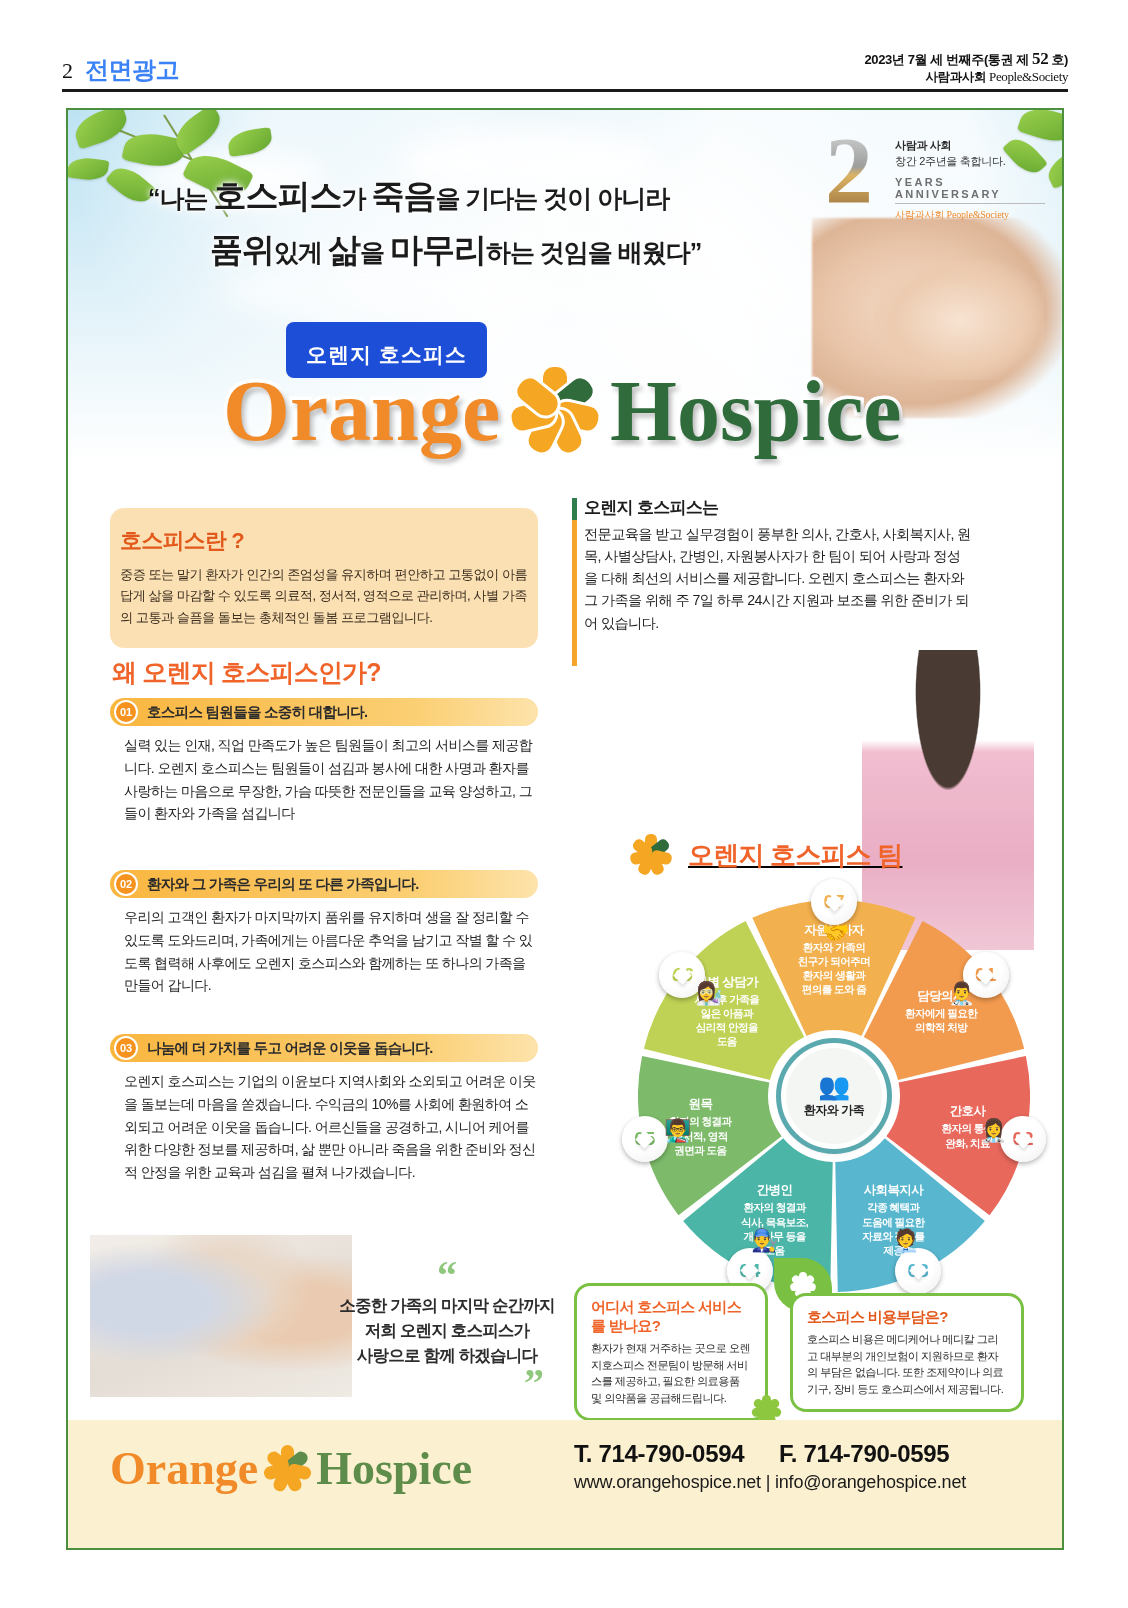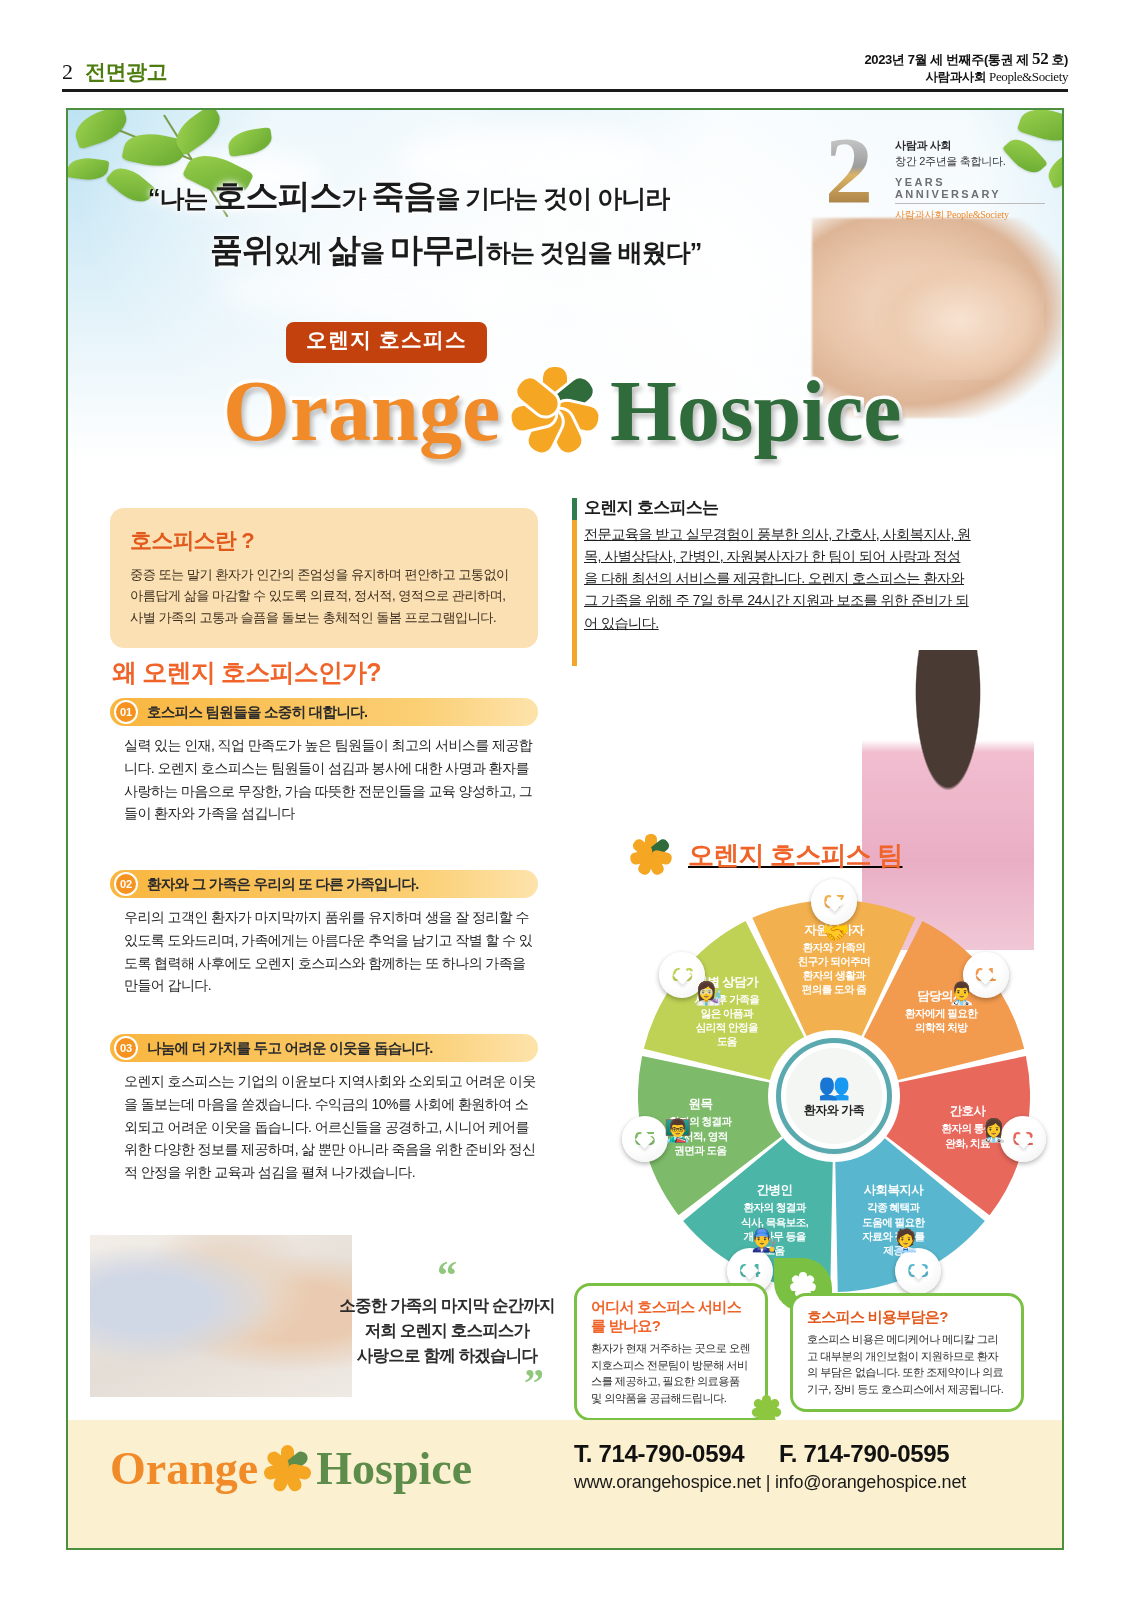--- a/index.html
+++ b/index.html
@@ -12,21 +12,21 @@
   .page { position: relative; width: 1128px; height: 1608px; background:#fff; }
 
   
   .np-header {
     position: absolute; left: 62px; top: 46px; width: 1006px; height: 46px;
     border-bottom: 3px solid #1a1a1a;
     display: flex; align-items: flex-end; justify-content: space-between;
   }
   .np-left { display: flex; align-items: baseline; gap: 12px; padding-bottom: 3px; }
   .np-pageno { font-size: 22px; font-weight: 400; color:#111; font-family:"Liberation Serif",serif; }
-  .np-section { font-size: 21px; font-weight: 700; color:#4d7c0f; letter-spacing:-.5px;}
+  .np-section { font-size: 24px; font-weight: 700; color:#3b82f6; letter-spacing:-.5px;}
   .np-right { text-align: right; padding-bottom: 3px; line-height: 1.25; }
   .np-issue { font-size: 13px; color:#111; font-weight:700; letter-spacing:-.4px;}
   .np-issue .big { font-size: 17px; font-family:"Liberation Serif",serif; }
   .np-brand { font-size: 12.5px; color:#111; font-weight:700; letter-spacing:-.4px; }
   .np-brand em { font-style: normal; font-family:"Liberation Serif", serif; font-weight:400; font-size:13px;}
 
   
   .ad {
     position: absolute; left: 66px; top: 108px; width: 998px; height: 1442px;
     border: 2px solid #4c8f3e; overflow: hidden; background:#fff;
@@ -78,39 +78,39 @@
     background: radial-gradient(ellipse at 40% 45%, #f3d8c3 0%, #e9c3a6 40%, #dcb191 62%, rgba(220,177,145,0) 78%);
     filter: blur(1px); opacity:.95;
   }
   .hand2 {
     position:absolute; right: 18px; top: 150px; width: 170px; height: 120px;
     background: radial-gradient(ellipse at 50% 50%, #f7e3d2 0%, #eccbb0 55%, rgba(236,203,176,0) 80%);
   }
 
   
   .logo-badge {
-    position:absolute; left: 218px; top: 212px; background:#c2410c; color:#fff;
-    padding: 4px 20px 9px; border-radius: 8px; font-size: 21px; font-weight: 800; letter-spacing: 1px;
+    position:absolute; left: 218px; top: 212px; background:#1d4ed8; color:#fff;
+    padding: 19px 20px 9px; border-radius: 8px; font-size: 21px; font-weight: 800; letter-spacing: 1px;
   }
   .logo-main { position:absolute; left: 155px; top: 252px; display:flex; align-items:center; gap: 6px; }
   .logo-word {
     font-family:"Liberation Serif", serif; font-size: 86px; font-weight: 700; line-height:1;
     -webkit-text-stroke: 7px #fff; paint-order: stroke fill;
     text-shadow: 3px 4px 5px rgba(0,0,0,.28);
   }
   .logo-orange { color:#f18a28; }
   .logo-hospice { color:#2f6b3b; }
   .flower { position:relative; width: 98px; height: 98px; flex: 0 0 98px; }
   .petal { position:absolute; left:50%; top:50%; width: 24px; height: 44px; margin-left:-12px; margin-top:-44px;
            background:#f5a623; border-radius: 12px 12px 14px 14px; transform-origin: 50% 100%;
            box-shadow: 0 0 0 3px #fff; }
 
   
   .whatis {
-    position:absolute; left: 42px; top: 398px; width: 428px; padding: 18px 20px 20px;
+    position:absolute; left: 42px; top: 398px; width: 428px; padding: 18px 10px 20px;
     background: #fbe0b4; border-radius: 14px;
   }
   .whatis h3 { color:#e2591b; font-size: 22px; font-weight:800; letter-spacing:-.8px; margin-bottom: 8px; }
   .whatis p { font-size: 13.2px; color:#3b2d1e; line-height: 1.62; letter-spacing:-.55px; }
 
   
   .why-title {
     position:absolute; left: 44px; top: 546px; font-size: 25px; font-weight: 800;
     color:#f0642a; letter-spacing: -.8px;
   }
@@ -131,21 +131,21 @@
 
   
   .intro { position:absolute; left: 504px; top: 386px; width: 400px; padding-left: 12px; }
   .intro::before {
     content:""; position:absolute; left:0; top: 2px; width: 5px; height: 22px; background:#2f7d4c;
   }
   .intro::after {
     content:""; position:absolute; left:0; top: 24px; width: 5px; height: 146px; background:#f4a52c;
   }
   .intro h4 { font-size: 17px; font-weight: 800; color:#1d1d1d; letter-spacing:-.7px; margin-bottom: 4px;}
-  .intro p { font-size: 14.2px; color:#1f1f1f; line-height: 1.56; letter-spacing:-.6px;text-decoration:underline; }
+  .intro p { font-size: 14.2px; color:#1f1f1f; line-height: 1.56; letter-spacing:-.6px; }
 
   
   .nurse {
     position:absolute; right: 28px; top: 540px; width: 172px; height: 300px;
     background:
       radial-gradient(ellipse at 50% 14%, #3a2b23 0 26%, rgba(58,43,35,0) 27%),
       radial-gradient(ellipse at 50% 22%, #f2d3bb 0 17%, rgba(242,211,187,0) 18%),
       linear-gradient(180deg, rgba(255,255,255,0) 0 30%, #f0b9cc 34%, #e9a8c0 70%, #efc3d3 100%);
     opacity:.92; filter: blur(.4px);
   }

